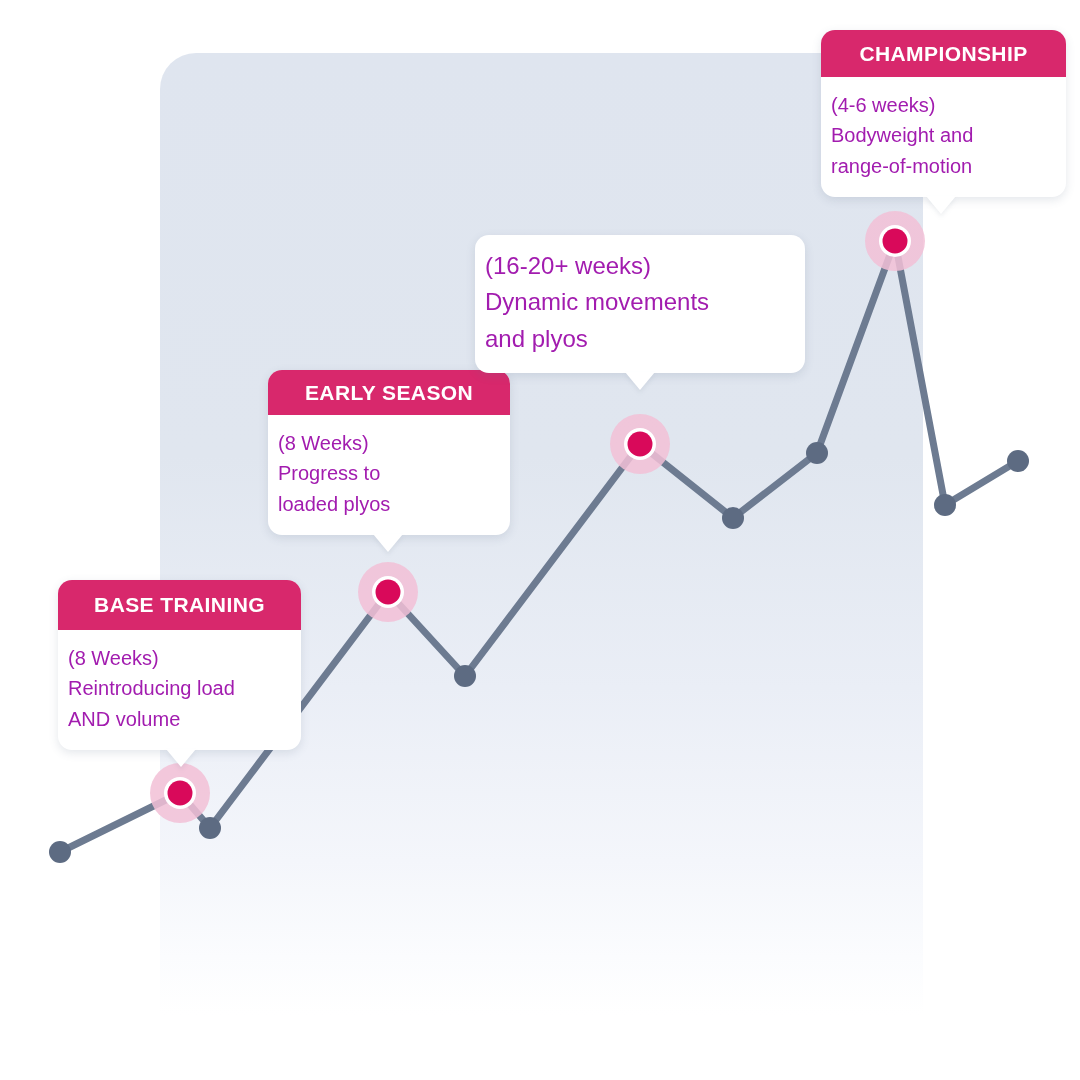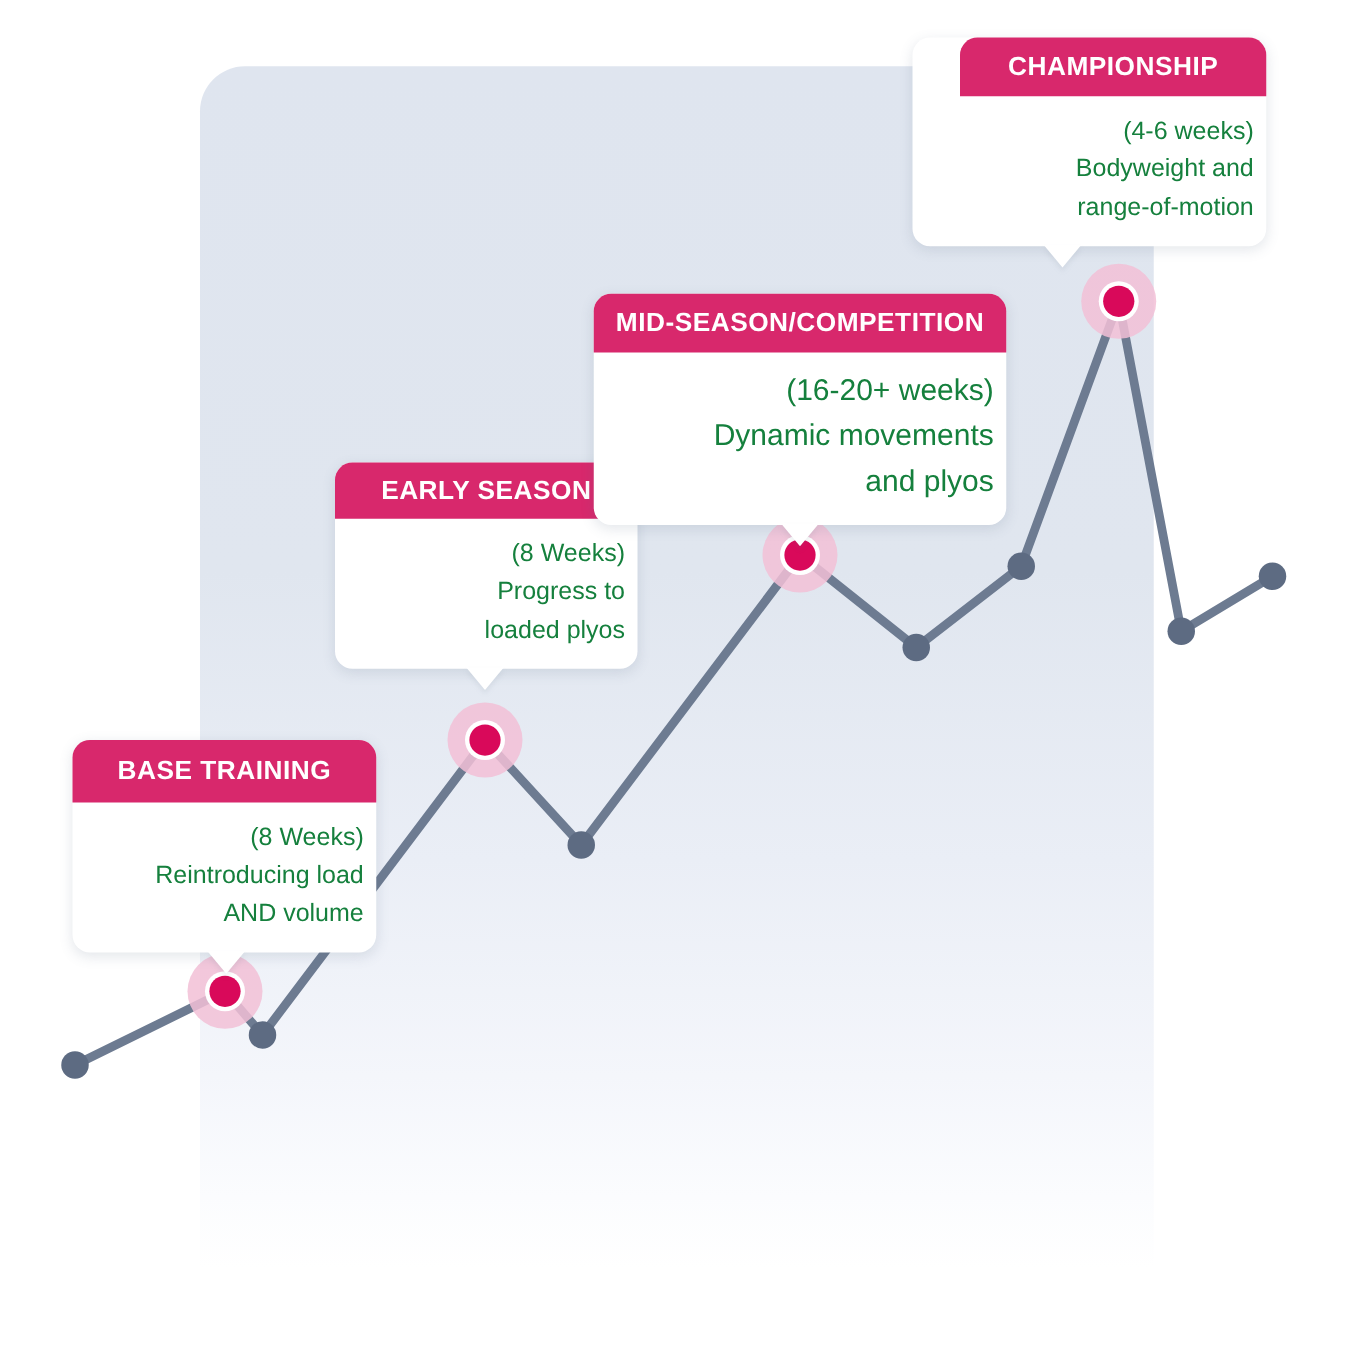--- a/index.html
+++ b/index.html
@@ -59,54 +59,54 @@
     border-radius: 14px 14px 0 0;
     color: #ffffff;
     font-weight: bold;
     letter-spacing: 0.4px;
     text-align: center;
     display: flex;
     align-items: center;
     justify-content: center;
   }
   .callout-body {
-    color: #15803d;
-    text-align: right;
+    color: #a21caf;
+    text-align: left;
     padding: 13px 10px 16px 10px;
     line-height: 1.52;
     white-space: pre-line;
   }
   .callout-tail {
     position: absolute;
     bottom: -17px;
     width: 0;
     height: 0;
     border-left: 15px solid transparent;
     border-right: 15px solid transparent;
     border-top: 18px solid #ffffff;
     filter: drop-shadow(0 3px 2px rgba(90,105,130,0.10));
   }
 
   
-  #callout-base        { left: 58px;  top: 592px; width: 243px; }
+  #callout-base        { left: 58px;  top: 580px; width: 243px; }
   #callout-base .callout-head   { height: 50px; font-size: 21px; }
   #callout-base .callout-body   { font-size: 20px; }
   #callout-base .callout-tail   { left: 108px; }
 
   #callout-early       { left: 268px; top: 370px; width: 242px; }
   #callout-early .callout-head  { height: 45px; font-size: 21px; }
   #callout-early .callout-body  { font-size: 20px; }
   #callout-early .callout-tail  { left: 105px; }
 
   #callout-mid         { left: 475px; top: 235px; width: 330px; }
   #callout-mid .callout-head    { height: 47px; font-size: 21px; }
   #callout-mid .callout-body    { font-size: 24px; }
   #callout-mid .callout-tail    { left: 150px; }
 
-  #callout-champ       { left: 730px; top: 30px;  width: 245px; padding-left: 38px; }
+  #callout-champ       { left: 821px; top: 30px;  width: 245px; }
   #callout-champ .callout-head  { height: 47px; font-size: 21px; }
   #callout-champ .callout-body  { font-size: 20px; }
   #callout-champ .callout-tail  { left: 105px; }
 </style>
 </head>
 <body>
 
 <div id="stage">
 
   <div id="bg-panel"></div>
@@ -148,21 +148,20 @@
 
   <div class="callout" id="callout-early">
     <div class="callout-head">EARLY SEASON</div>
     <div class="callout-body">(8 Weeks)
 Progress to
 loaded plyos</div>
     <div class="callout-tail"></div>
   </div>
 
   <div class="callout" id="callout-mid">
-    <div class="callout-head">MID-SEASON/COMPETITION</div>
     <div class="callout-body">(16-20+ weeks)
 Dynamic movements
 and plyos</div>
     <div class="callout-tail"></div>
   </div>
 
   <div class="callout" id="callout-champ">
     <div class="callout-head">CHAMPIONSHIP</div>
     <div class="callout-body">(4-6 weeks)
 Bodyweight and

